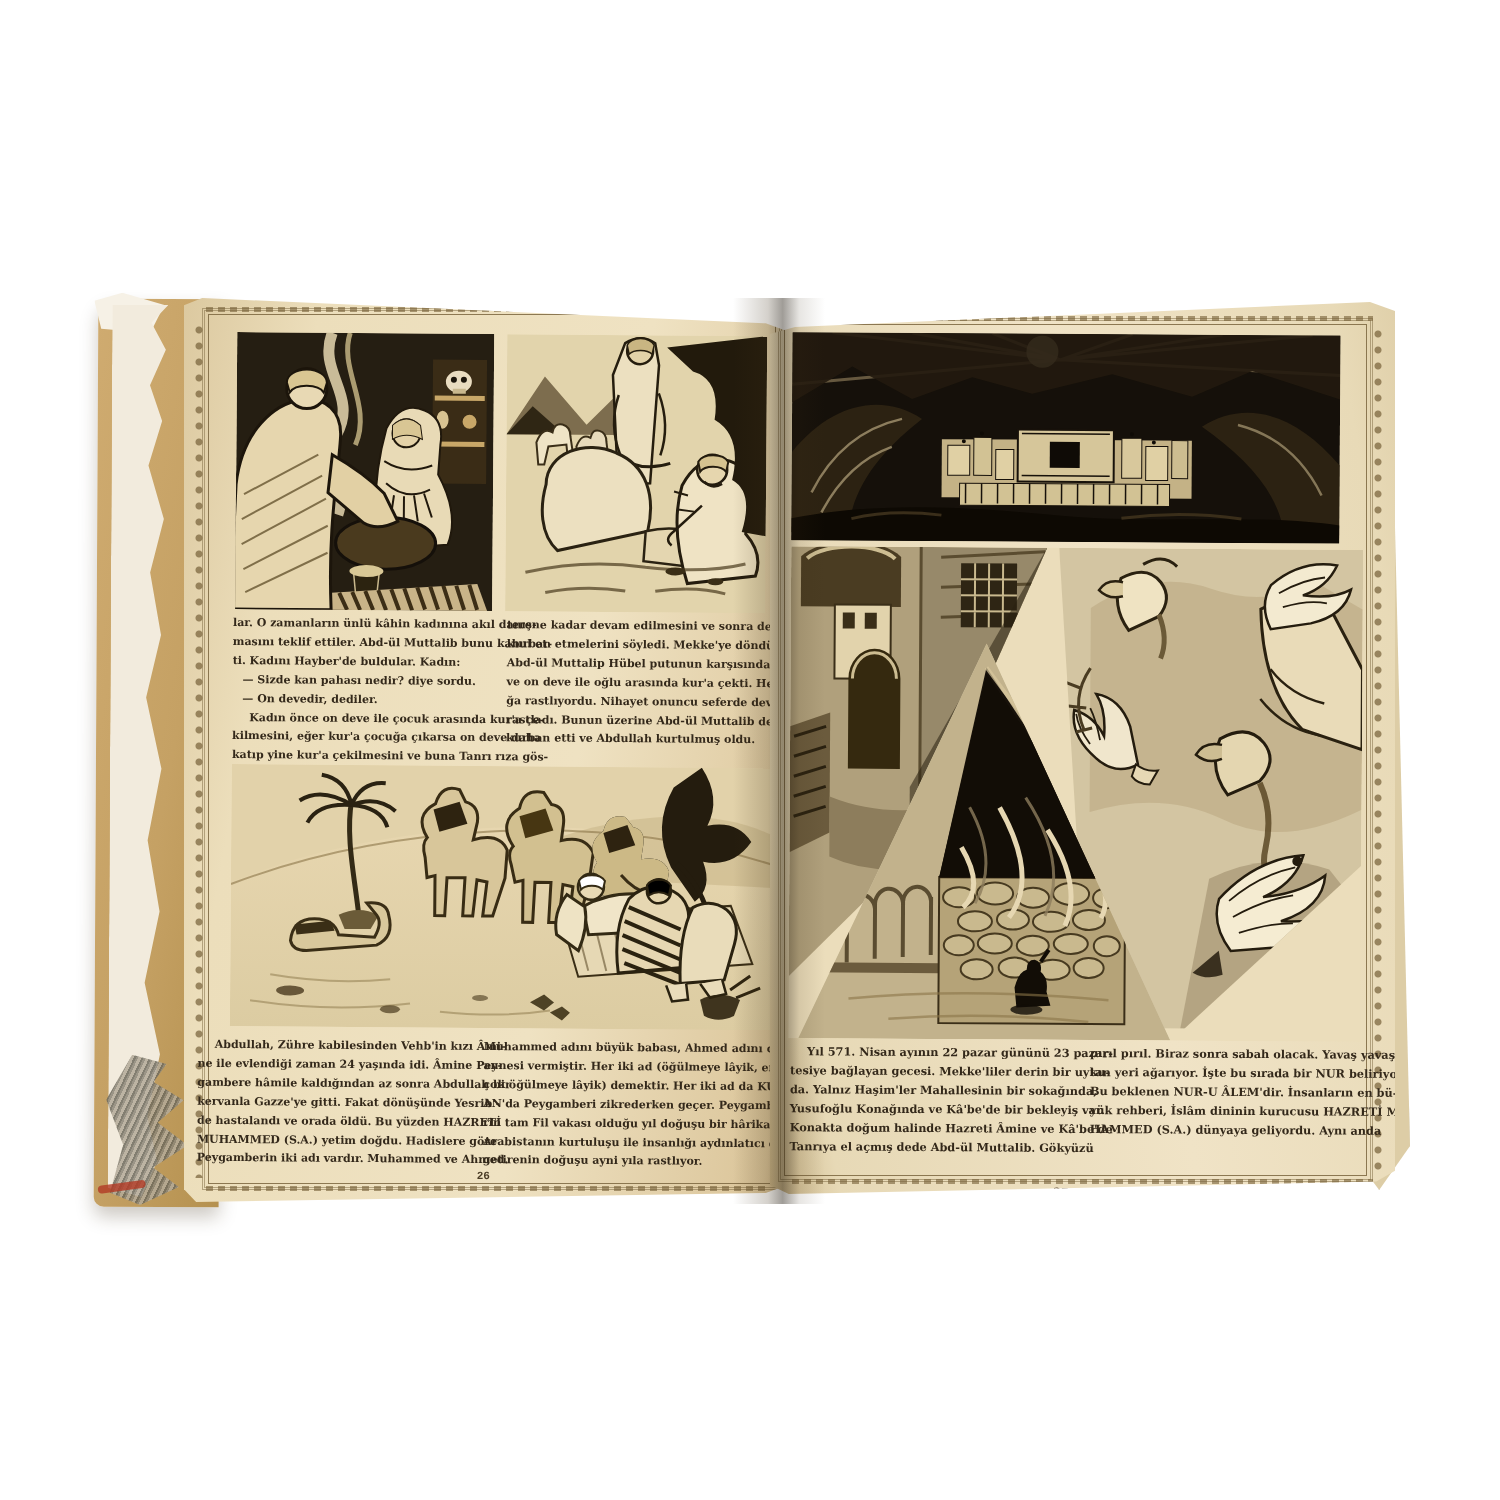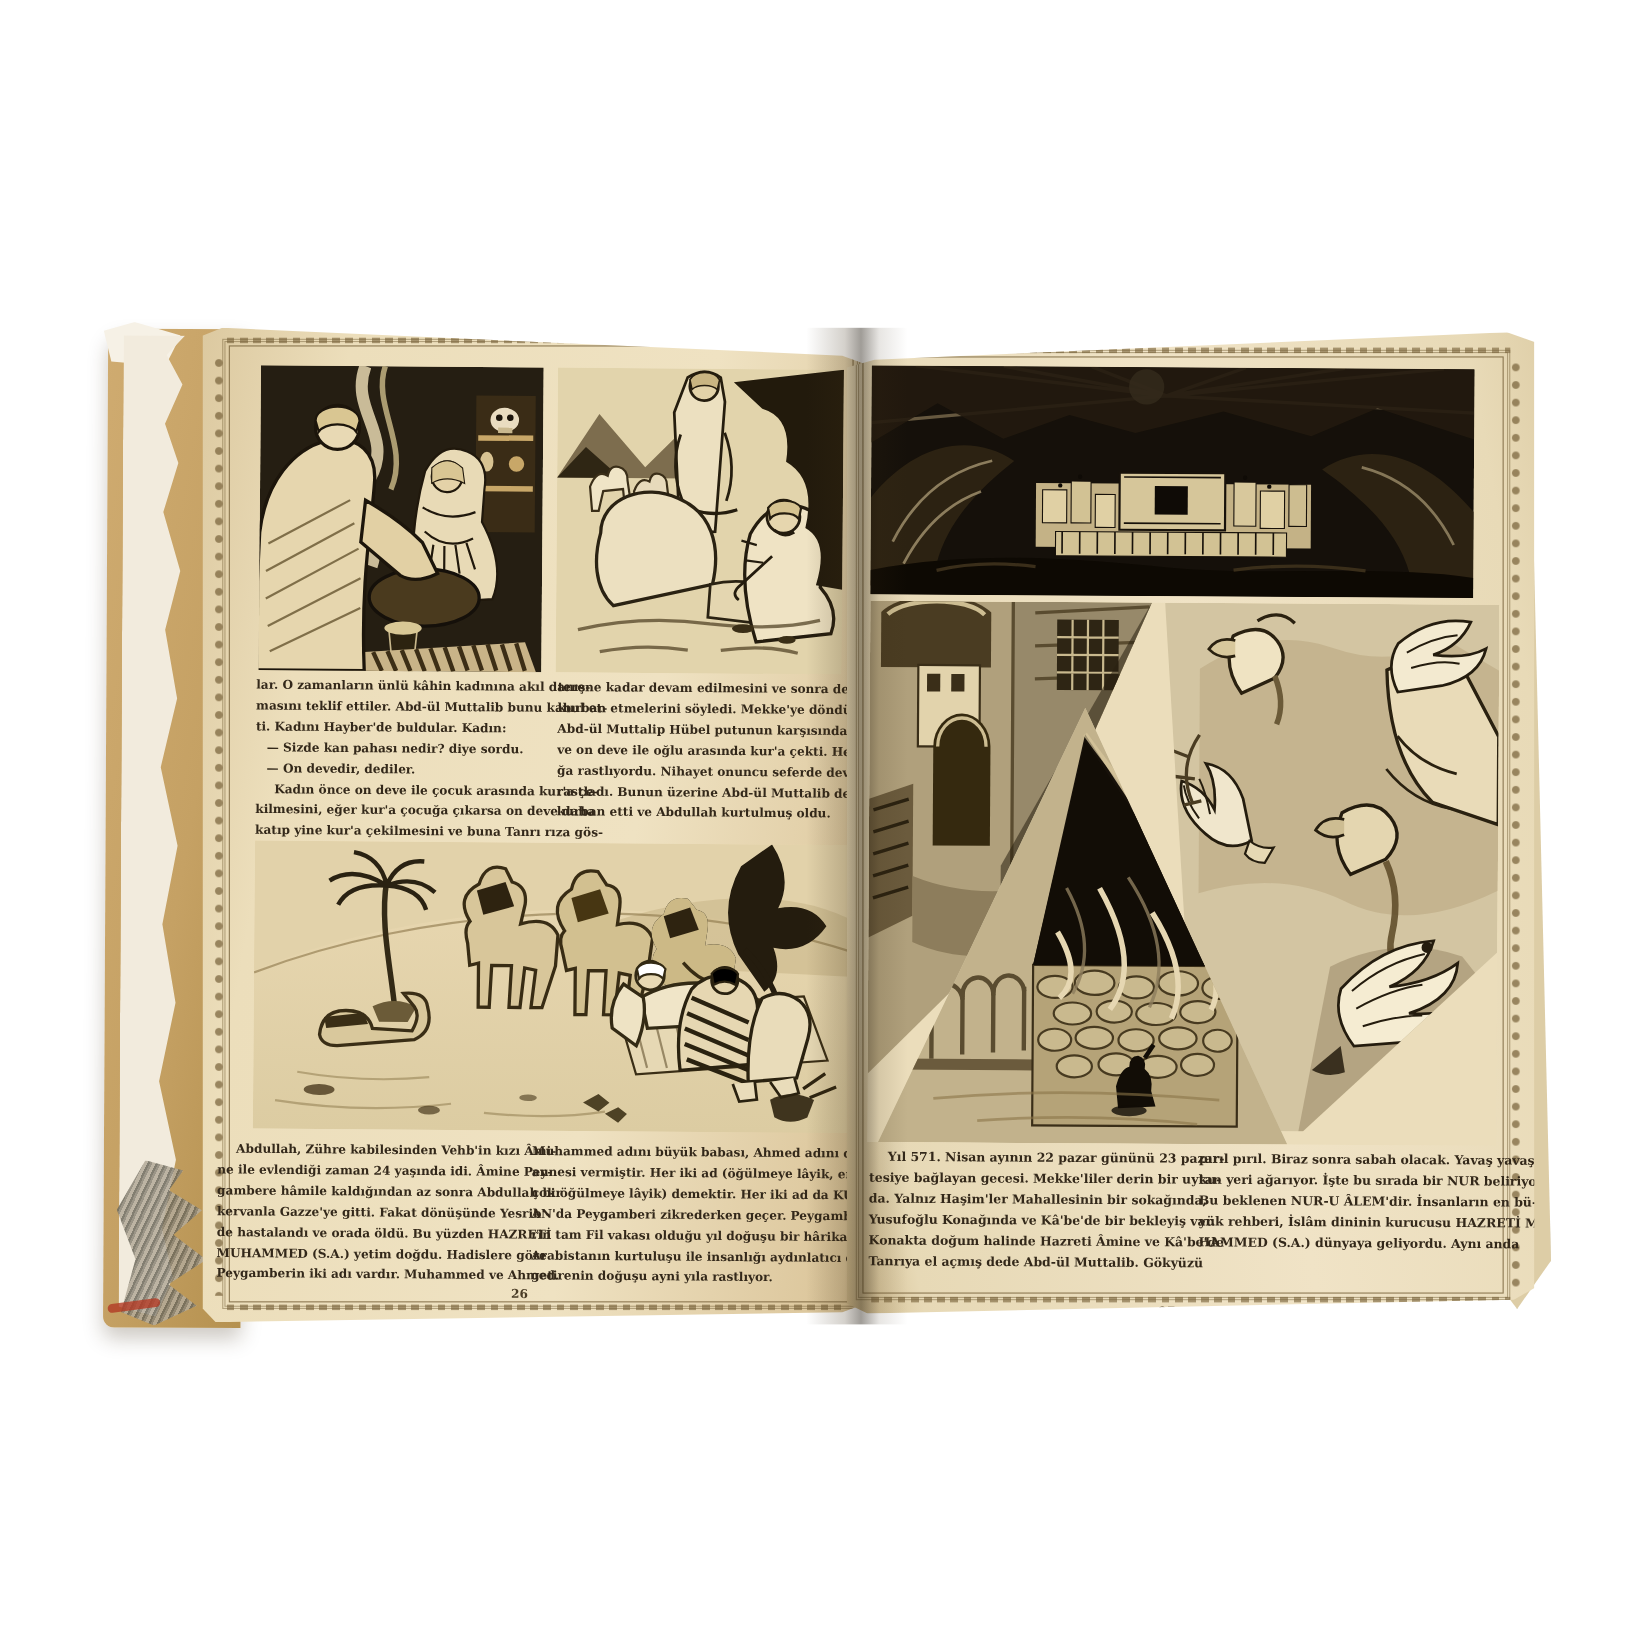--- a/index.html
+++ b/index.html
@@ -221,21 +221,21 @@
       <div class="tcol" style="left:302px;top:740px;width:284px;">
         <div class="tline">Muhammed adını büyük babası,  Ahmed adını da</div>
         <div class="tline">annesi vermiştir. Her iki ad  (öğülmeye lâyik, en</div>
         <div class="tline">çok öğülmeye lâyik) demektir. Her iki ad da KUR'-</div>
         <div class="tline">AN'da Peygamberi zikrederken geçer.  Peygambe-</div>
         <div class="tline">rin tam Fil vakası olduğu yıl doğuşu bir hârikadır.</div>
         <div class="tline">Arabistanın kurtuluşu ile insanlığı aydınlatıcı dini</div>
         <div class="tline">getirenin doğuşu ayni yıla rastlıyor.</div>
       </div>
 
-      <div class="pagenum" style="left:284px;top:872px;">26</div>
+      <div class="pagenum" style="left:296px;top:872px;font-family:Liberation Mono, monospace;">26</div>
     </div>
   </div>
 
   <div class="page page-right">
     <div class="frame" style="inset:22px 28px 18px 14px;"></div>
     <div class="zig" style="top:14px;"></div>
     <div class="zig" style="bottom:10px;"></div>
     <div class="chain" style="right:10px;"></div>
 
     <div class="content content-right">

